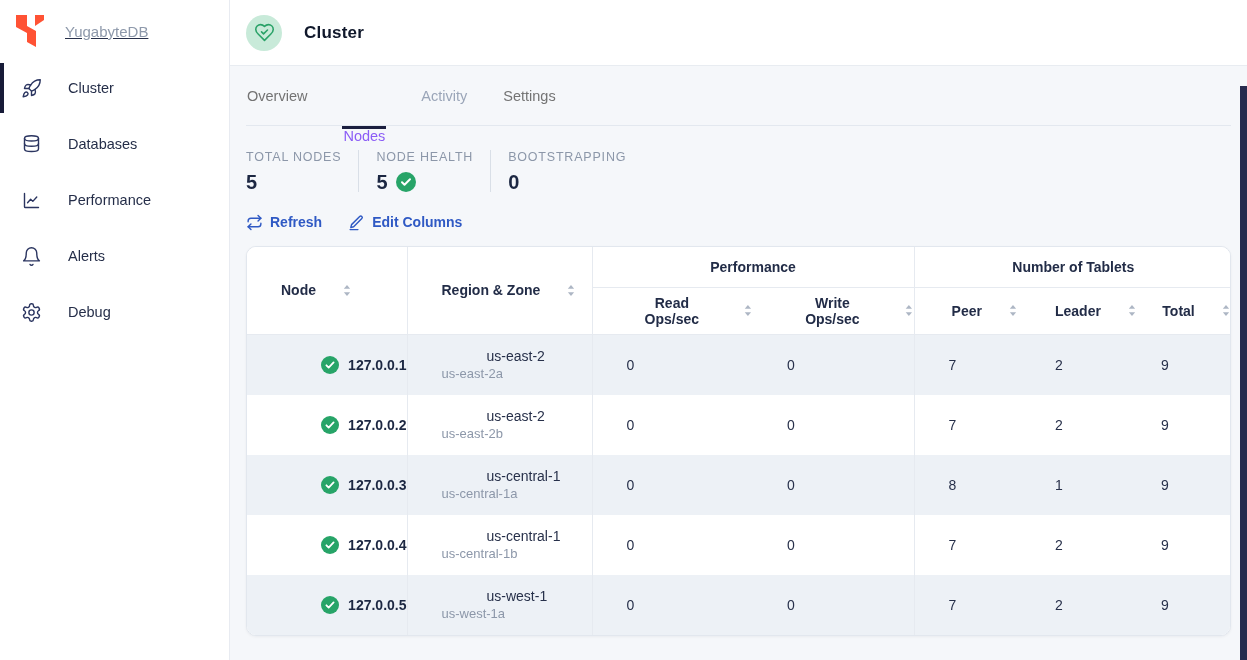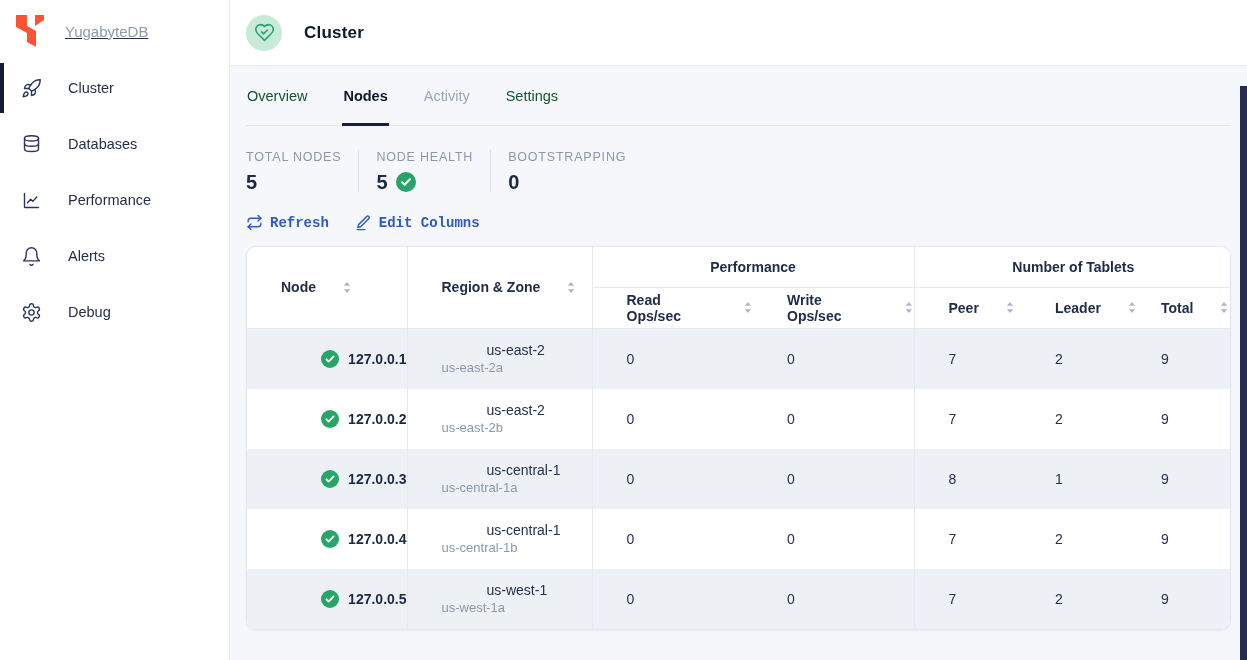--- a/index.html
+++ b/index.html
@@ -36,51 +36,51 @@
   h1 { font-size:17px; font-weight:700; color:#10182B; letter-spacing:.2px; }
   .header-right { display:flex; align-items:center; gap:24px; }
   .slack-link { display:flex; align-items:center; gap:9px; font-size:14.5px; color:#38445B;
                 text-decoration:none; cursor:pointer; }
   .help-btn { width:26px; height:26px; border-radius:50%; border:1.5px solid #B9C1CE; background:#fff;
               color:#7A8599; font-size:14px; display:flex; align-items:center; justify-content:center; cursor:pointer; }
 
   
   .content { padding:0 16px; flex:1; }
   .tabs { display:flex; gap:34px; border-bottom:1px solid #E3E8EF; padding-top:22px; height:60px; }
-  .tab { font-size:14.5px; color:#14532d; position:relative; padding:0 1px; cursor:pointer; }
-  .tab.active { font-weight:700; color:#0f172a; }
+  .tab { font-size:14.5px; color:#737373; position:relative; padding:0 1px; cursor:pointer; }
+  .tab.active { font-weight:400; color:#8b5cf6;margin-top:40px; }
   .tab.active::after { content:''; position:absolute; left:0; right:0; bottom:-1px; height:3px; background:#1B1F3F; }
   .tab.disabled { color:#9AA5B8; }
 
   .stats { display:flex; margin-top:24px; }
   .stat { padding-right:17px; }
   .stat + .stat { border-left:1px solid #D9DFE7; padding-left:17px; }
   .stat-label { font-size:12.5px; letter-spacing:.8px; color:#8C97A9; font-weight:500; }
   .stat-value { margin-top:8px; font-size:20px; font-weight:700; color:#1C2742;
                 display:flex; align-items:center; gap:8px; line-height:20px; }
 
   .toolbar { display:flex; justify-content:space-between; align-items:center; margin-top:22px; }
   .select { width:178px; height:34px; background:#fff; border:1px solid #C9D0DB; border-radius:8px;
             display:flex; align-items:center; justify-content:space-between; padding:0 11px;
             font-family:inherit; font-size:14px; color:#1C2742; cursor:pointer; }
   .toolbar-actions { display:flex; gap:26px; }
-  .action-btn { display:flex; align-items:flex-end; gap:7px; background:none; border:none;
-                color:#2F59C4; font-family:Liberation Mono, monospace; font-weight:700; font-size:14px; cursor:pointer; }
+  .action-btn { display:flex; align-items:flex-start; gap:7px; background:none; border:none;
+                color:#2F59C4; font-family:Liberation Sans, sans-serif; font-weight:700; font-size:14px; cursor:pointer; }
   .action-btn svg { width:17px; height:17px; stroke:#2F59C4; fill:none; stroke-width:2;
                     stroke-linecap:round; stroke-linejoin:round; }
 
   
   .card { margin-top:15px; background:#fff; border:1px solid #E2E7EE; border-radius:10px;
           overflow:hidden; box-shadow:0 1px 3px rgba(16,24,43,.05); }
   table { width:100%; border-collapse:collapse; table-layout:fixed; font-size:14px; }
   thead th { background:#fff; font-weight:700; color:#222C47; font-size:14px; }
   .group-row th { height:40px; }
   th.span-col { text-align:left; padding-left:34px; vertical-align:middle; cursor:pointer; }
   th.group-th { text-align:center; cursor:default; }
-  .sub-row th { height:41px; text-align:left; padding-left:34px; cursor:pointer; }
+  .sub-row th { height:47px; text-align:center; padding-left:34px; cursor:pointer; }
   thead .group-th, thead .span-col, .sub-row th { border-bottom:1px solid #E6EAF0; }
   .bl { border-left:1px solid #E6EAF0; }
   tbody tr { height:60px; }
   tbody tr:nth-child(odd) { background:#EDF1F6; }
   tbody td { padding-left:34px; vertical-align:middle; }
   .node-cell { display:flex; align-items:center; gap:9px; height:60px;justify-content:flex-end; }
   .node-ip { font-weight:700; color:#1C2742; }
   .region { color:#27304A; line-height:18px;margin-left:45px; }
   .zone { color:#8C97A9; font-size:13px; line-height:17px; }
   .sort { margin-left:6px; vertical-align:-2px; }

